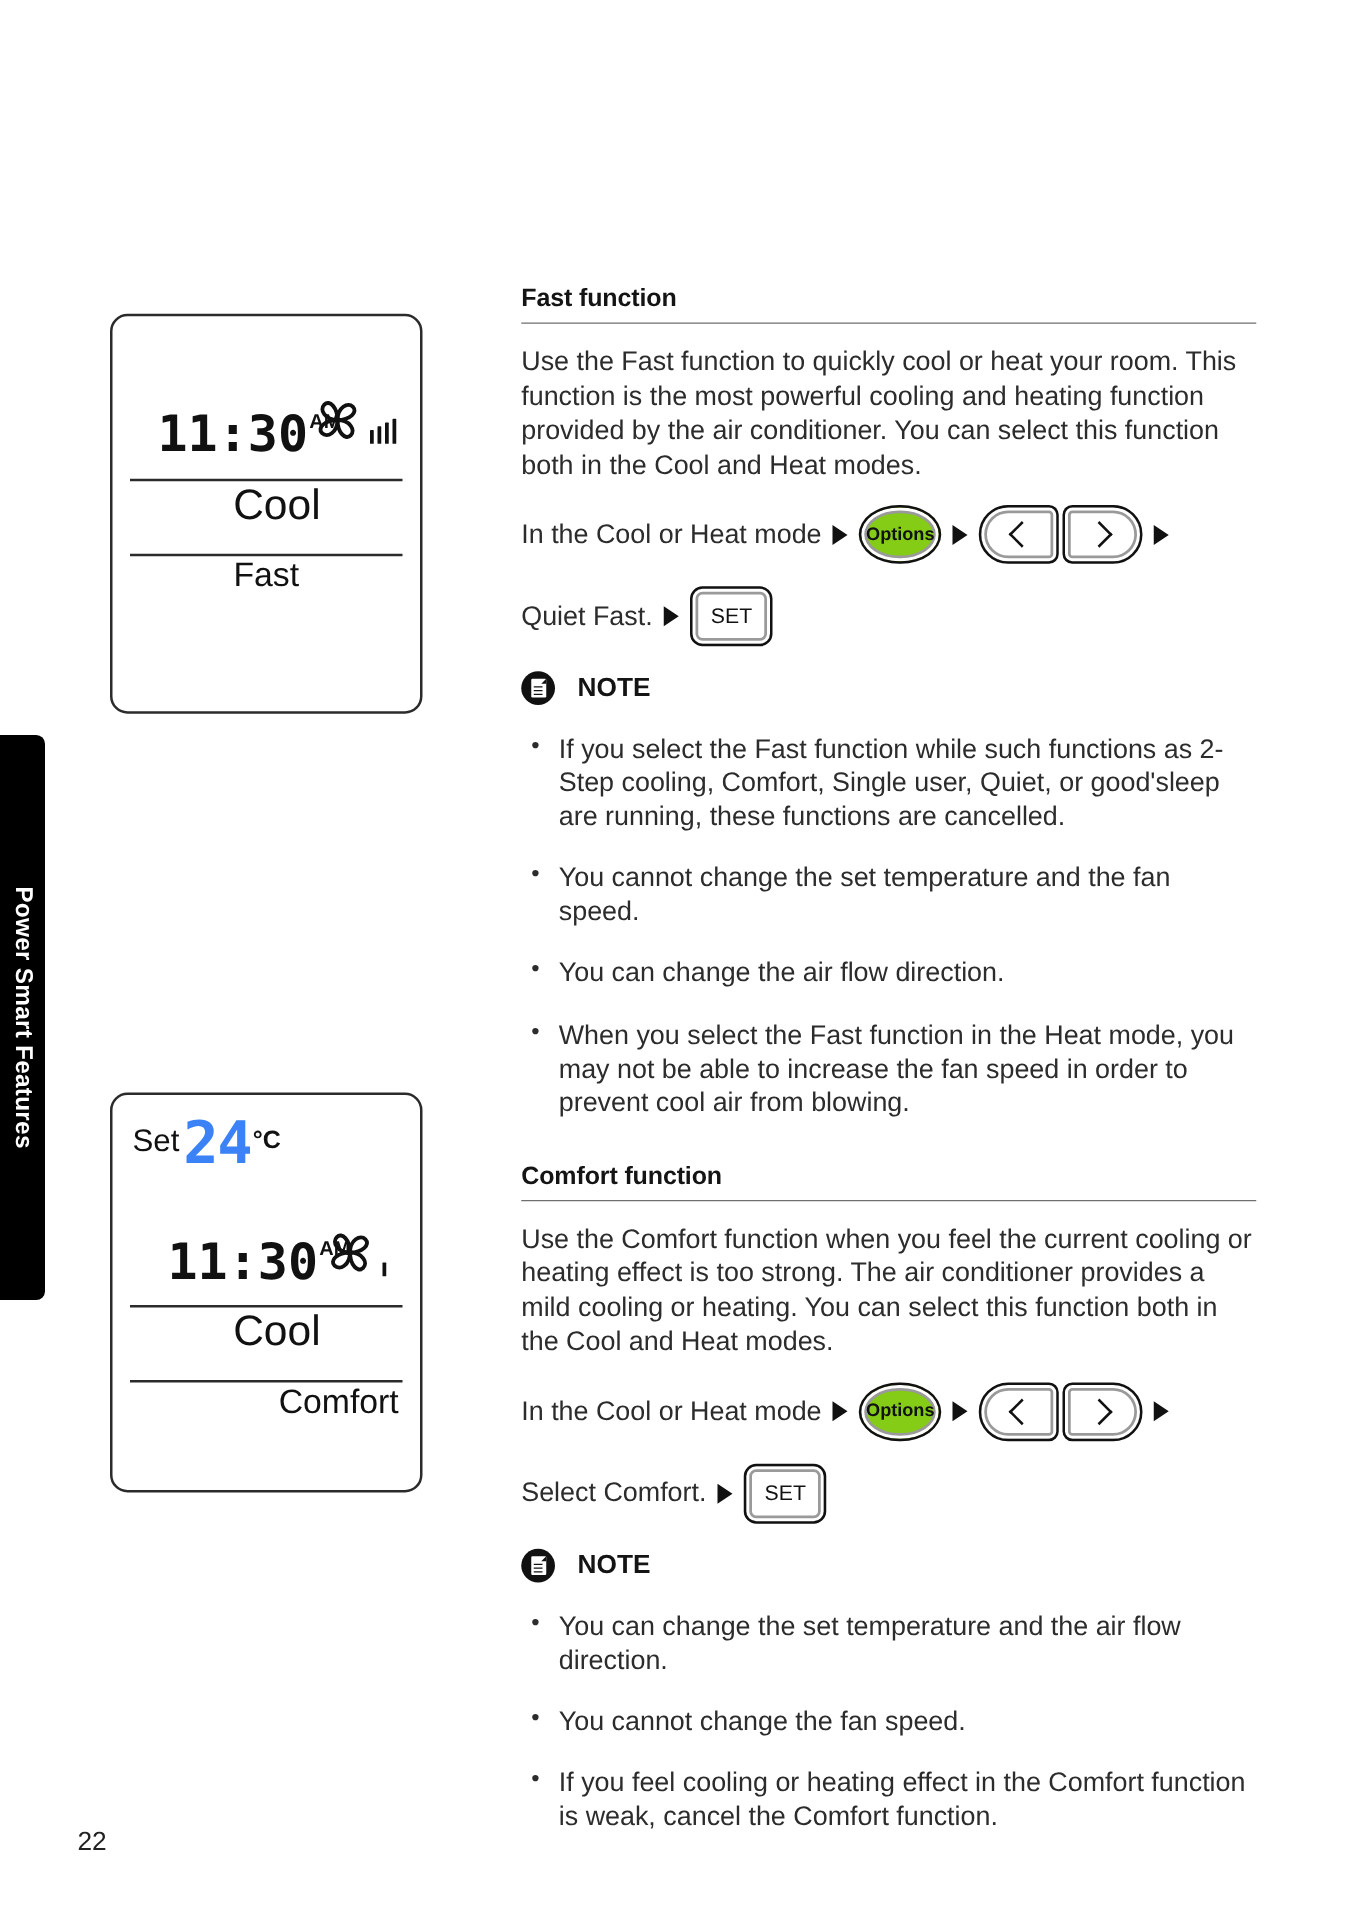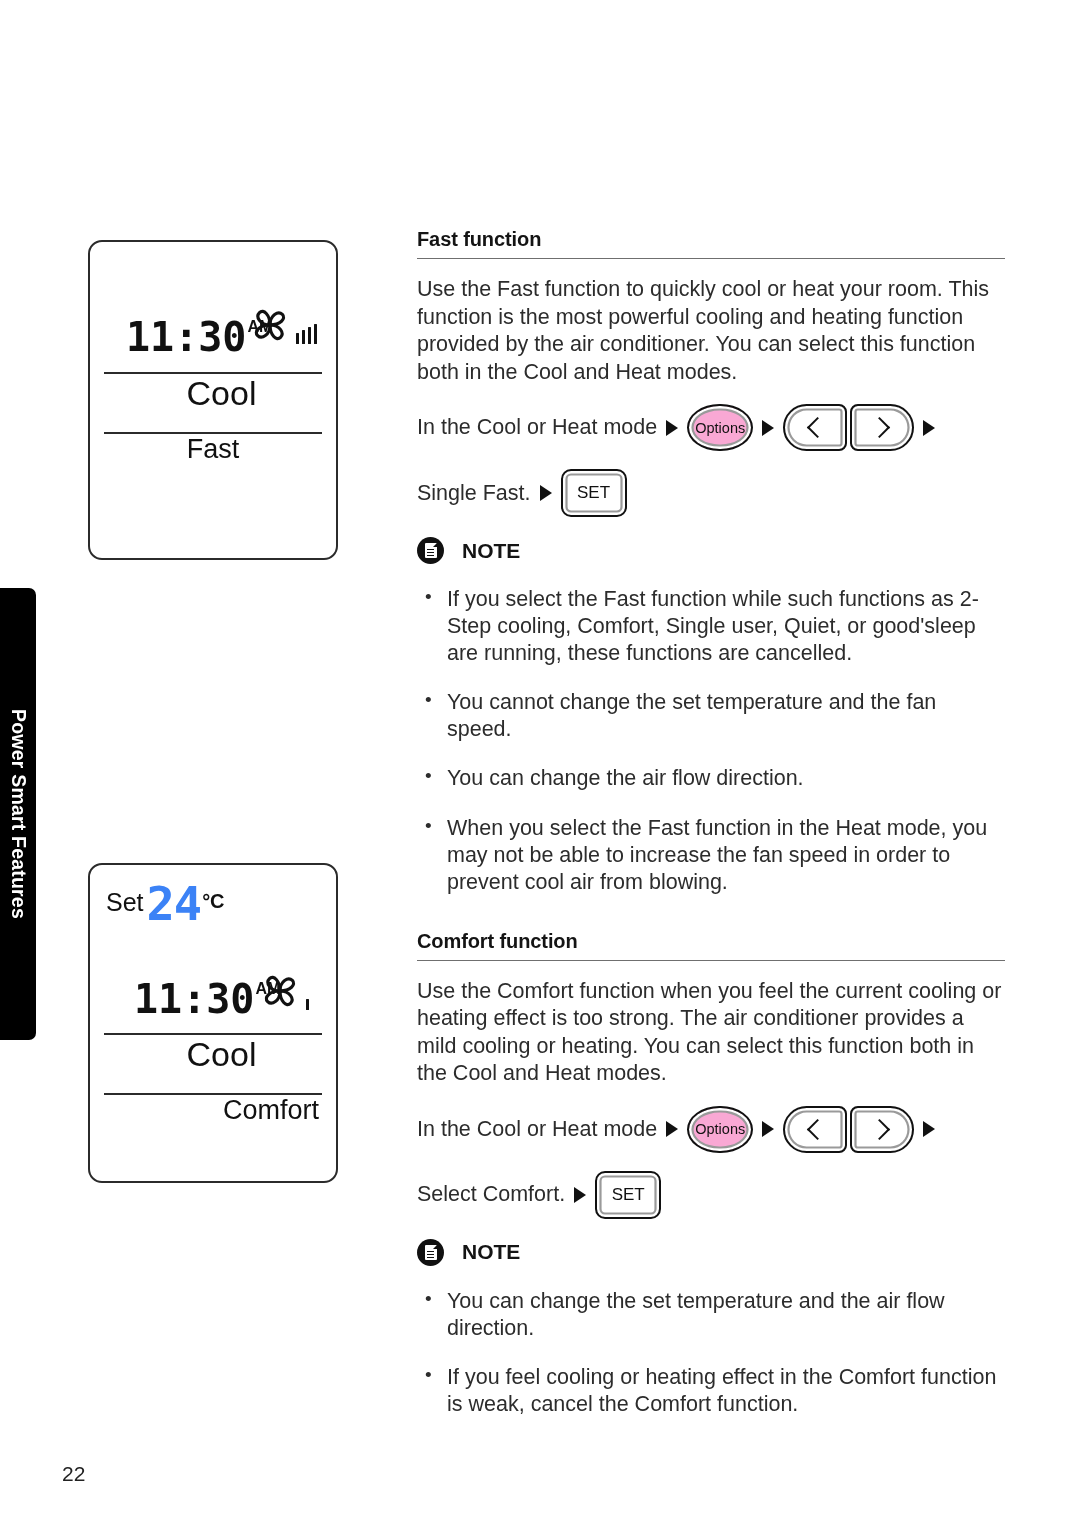--- a/index.html
+++ b/index.html
@@ -49,20 +49,21 @@
     color: #222;
   }
 
   
   .lcd {
     position: absolute;
     border: 2.2px solid #2b2b2b;
     border-radius: 14px;
     background: #ffffff;
     box-sizing: border-box;
+    margin-top: 11px;
   }
   .lcd-1 { left: 88px; top: 240px; width: 250px; height: 320px; }
   .lcd-2 { left: 88px; top: 863px; width: 250px; height: 320px; }
 
   .lcd-inner {
     position: relative;
     width: 100%;
     height: 100%;
   }
 
@@ -223,22 +224,23 @@
   
   .btn-options {
     flex: none;
     width: 66px; height: 47px;
     border: 2.6px solid #111;
     border-radius: 33px/24px;
     box-shadow: inset 0 0 0 2.4px #ffffff, inset 0 0 0 4.6px #9a9a9a;
     display: flex; align-items: center; justify-content: center;
     font-size: 14.5px;
     color: #111;
-    background: #f9a8d4;
+    background: #84cc16;
     box-sizing: border-box;
+    font-weight: bold;
   }
   .btn-arrow {
     flex: none;
     width: 64px; height: 47px;
     border: 2.6px solid #111;
     background: #fff;
     box-sizing: border-box;
     display: flex; align-items: center; justify-content: center;
     box-shadow: inset 0 0 0 2.4px #ffffff, inset 0 0 0 4.6px #9a9a9a;
   }
@@ -416,21 +418,21 @@
       <span class="btn-arrow left">
           <i class="chev l"></i>
         </span>
       <span class="btn-arrow right">
           <i class="chev r"></i>
         </span>
       <span class="tri"></span>
     </div>
 
     <div class="step-row">
-      <span class="step-text">Single Fast.</span>
+      <span class="step-text">Quiet Fast.</span>
       <span class="tri"></span>
       <span class="btn-set">SET</span>
     </div>
 
     <div class="note-head">
       <span class="note-icon">
           <span class="doc"></span>
         </span>
       <span class="note-label">NOTE</span>
     </div>
@@ -470,17 +472,18 @@
     </div>
 
     <div class="note-head">
       <span class="note-icon">
           <span class="doc"></span>
         </span>
       <span class="note-label">NOTE</span>
     </div>
     <ul class="note-list">
       <li>You can change the set temperature and the air flow direction.</li>
+      <li>You cannot change the fan speed.</li>
       <li>If you feel cooling or heating effect in the Comfort function is weak, cancel the Comfort function.</li>
     </ul>
   </div>
 
 </div>
 
 </body></html>

